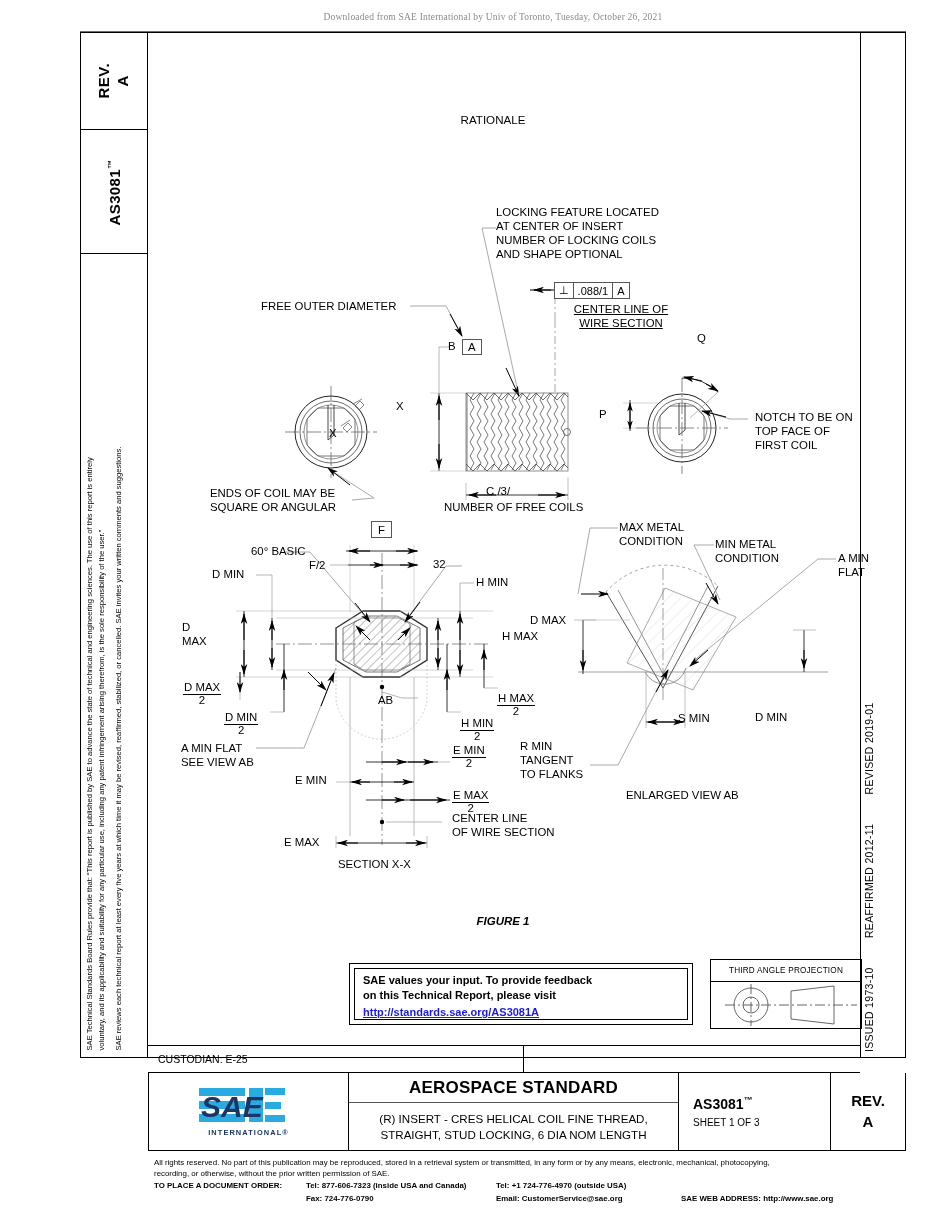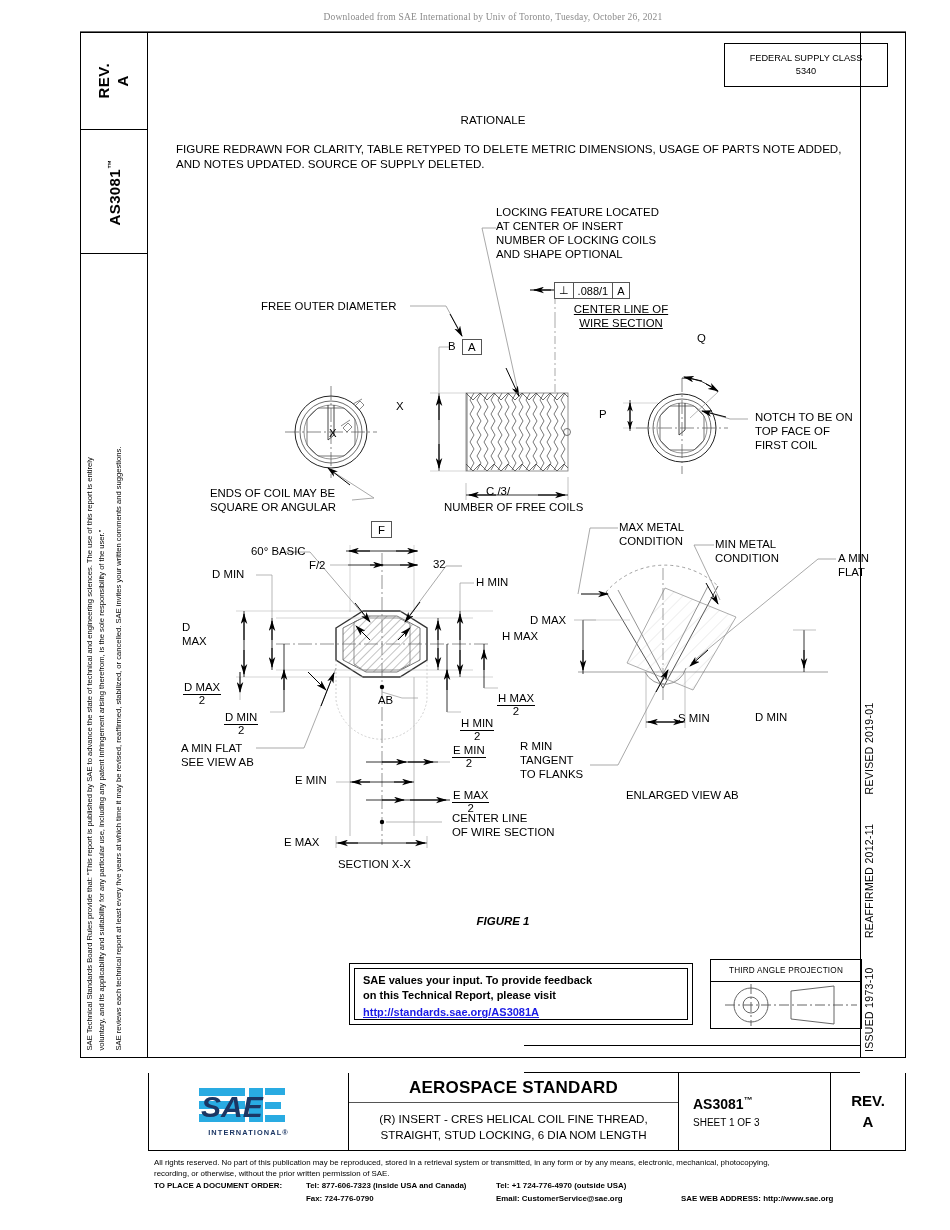--- a/index.html
+++ b/index.html
@@ -237,27 +237,22 @@
   </div>
 
   <div id="right-strip">
     <div id="dates-vert">
       <span>ISSUED 1973-10</span>
       <span>REAFFIRMED 2012-11</span>
       <span>REVISED 2019-01</span>
     </div>
   </div>
 
-  <div id="fsc-box">
-    <div>FEDERAL SUPPLY CLASS</div>
-    <div>5340</div>
-  </div>
 
   <div id="rationale-title">RATIONALE</div>
-  <div id="rationale-body">FIGURE REDRAWN FOR CLARITY, TABLE RETYPED TO DELETE METRIC DIMENSIONS, USAGE OF PARTS NOTE ADDED, AND NOTES UPDATED. SOURCE OF SUPPLY DELETED.</div>
 
   <svg id="art" viewBox="0 0 950 1230">
     <defs>
       <marker id="arrow" markerWidth="11" markerHeight="7" refX="10" refY="3.5" orient="auto">
         <path d="M0,0.2 L11,3.5 L0,6.8 L3,3.5 Z" fill="#000"></path>
       </marker>
       <marker id="arrowS" markerWidth="9" markerHeight="6" refX="8.5" refY="3" orient="auto">
         <path d="M0,0.2 L9,3 L0,5.8 L2.4,3 Z" fill="#000"></path>
       </marker>
       <pattern id="hatch" patternUnits="userSpaceOnUse" width="6" height="6" patternTransform="rotate(45)">
@@ -636,20 +631,21 @@
       <g fill="none" stroke="#555" stroke-width="0.9">
         <circle cx="40" cy="23" r="17"></circle>
         <circle cx="40" cy="23" r="8"></circle>
         <line x1="40" y1="2" x2="40" y2="44" stroke-dasharray="10 3 2 3"></line>
         <line x1="14" y1="23" x2="146" y2="23" stroke-dasharray="10 3 2 3"></line>
         <path d="M80 9 L123 4 L123 42 L80 37 Z"></path>
       </g>
     </svg>
   </div>
 
+  <div id="custodian-cell">CUSTODIAN: E-25</div>
   <div id="custodian-right"></div>
 
   <div id="title-block">
     <div id="tb-logo">
       <div class="sae-logo">
         <svg width="104" height="40" viewBox="0 0 104 40">
           <g>
             <rect x="2" y="2" width="46" height="8" fill="#29ABE2"></rect>
             <rect x="2" y="15" width="46" height="8" fill="#29ABE2"></rect>
             <rect x="2" y="28" width="46" height="8" fill="#29ABE2"></rect>

